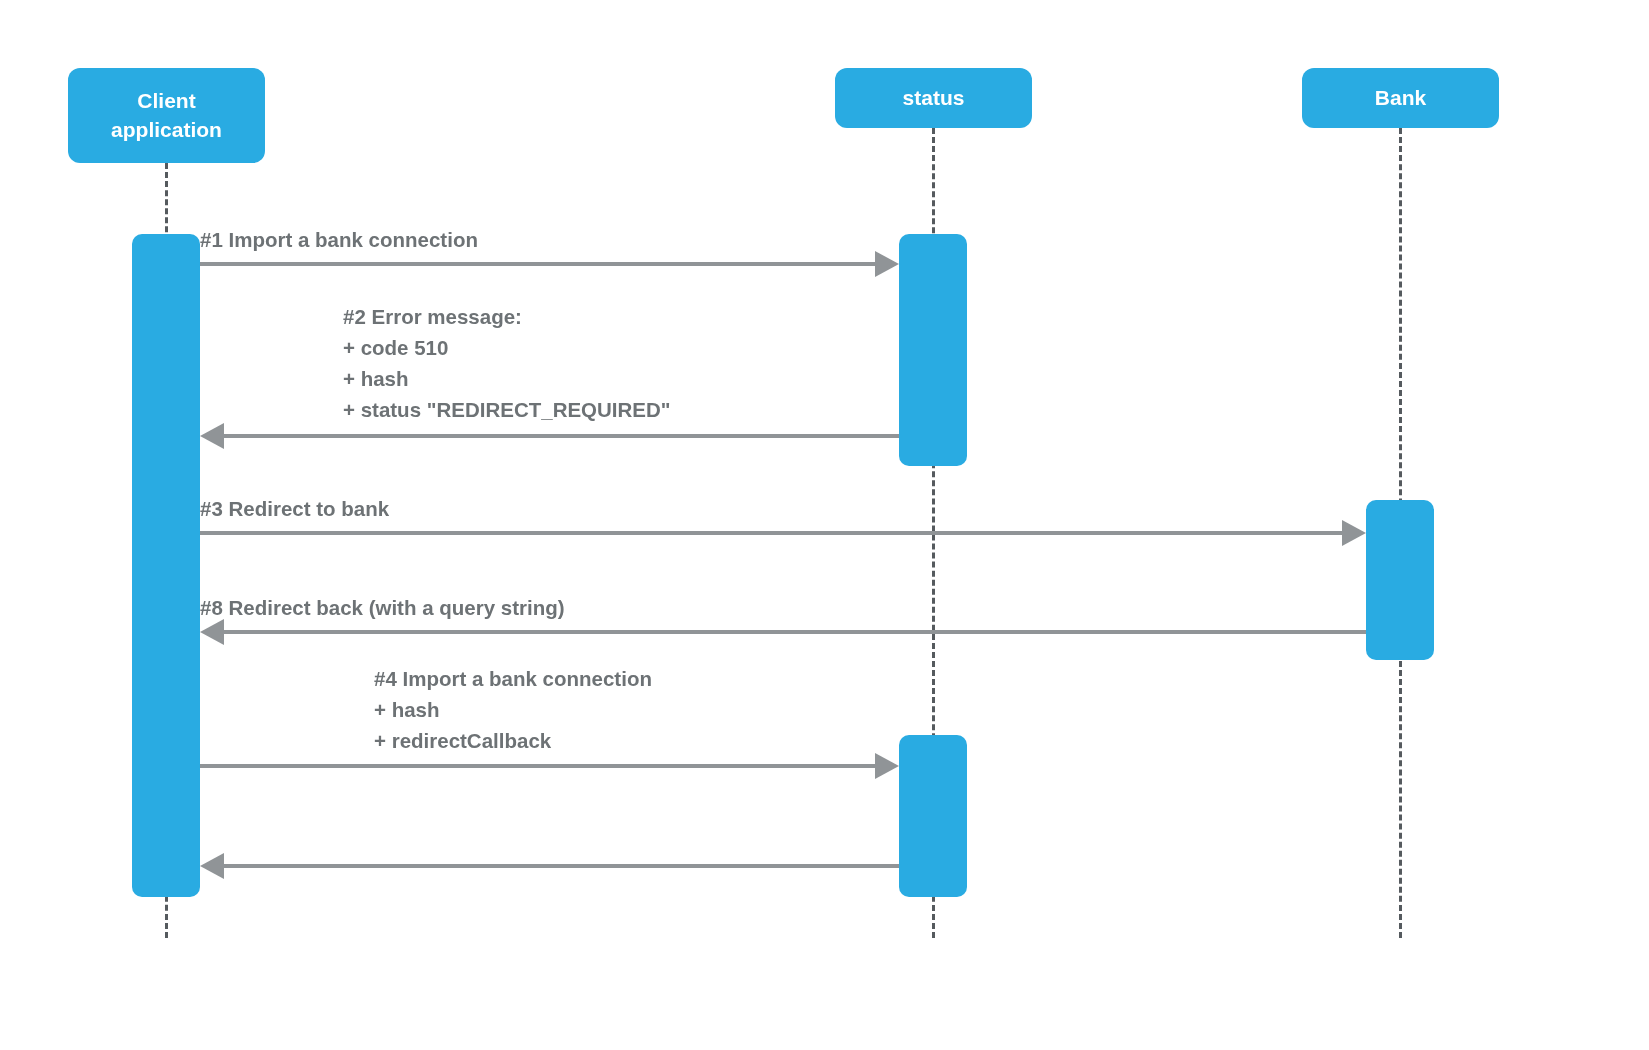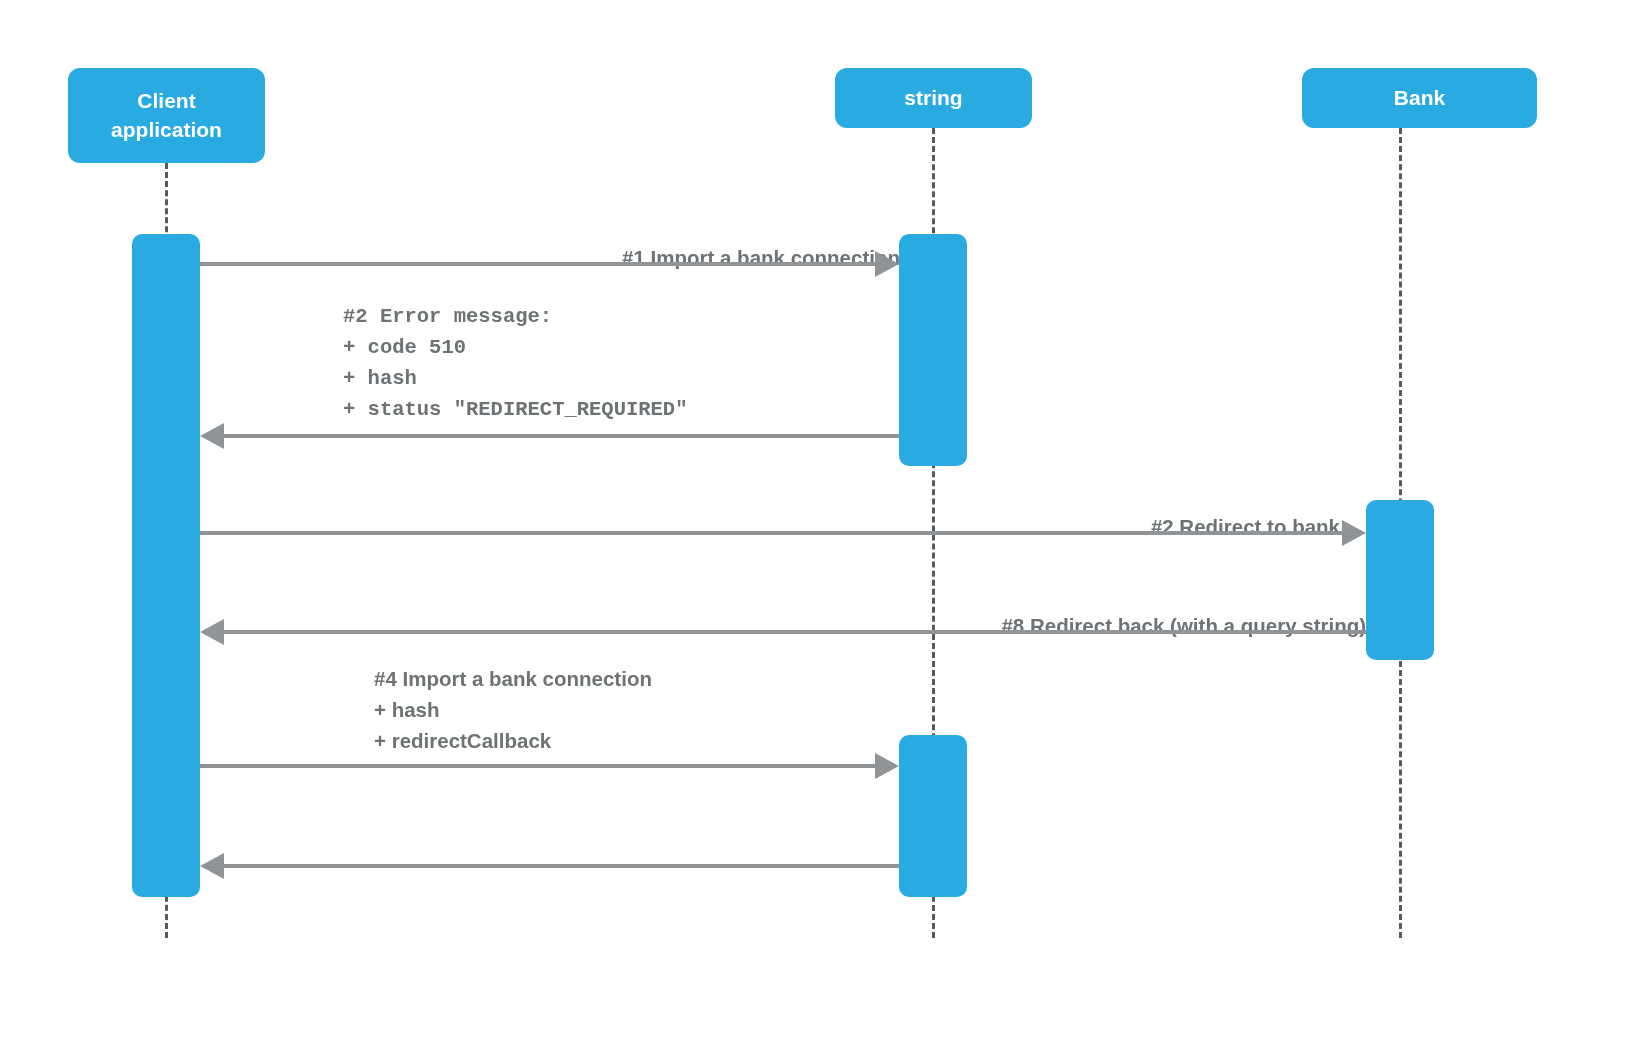--- a/index.html
+++ b/index.html
@@ -64,22 +64,21 @@
   }
   .msg-label {
     position: absolute;
     color: #6d7275;
     font-weight: bold;
     font-size: 20.5px;
     line-height: 31px;
     white-space: pre-line;
   }
   .msg-label.center {
-    text-align: right;
-    margin-top: 18px;
+    text-align: left;
   }
   .msg-label.left {
     text-align: left;
   }
 </style>
 </head>
 <body>
 
 <div id="canvas">
 
@@ -87,35 +86,35 @@
   <div class="lifeline" style="left:932px; top:128px; height:810px;"></div>
   <div class="lifeline" style="left:1399px; top:128px; height:810px;"></div>
 
   <div class="activation" style="left:132px; top:234px; width:68px; height:663px;"></div>
   <div class="activation" style="left:899px; top:234px; width:68px; height:232px;"></div>
   <div class="activation" style="left:1366px; top:500px; width:68px; height:160px;"></div>
   <div class="activation" style="left:899px; top:735px; width:68px; height:162px;"></div>
 
   <div class="actor-box" style="left:68px; top:68px; width:197px; height:95px;">Client
 application</div>
-  <div class="actor-box" style="left:835px; top:68px; width:197px; height:60px;">string</div>
-  <div class="actor-box" style="left:1302px; top:68px; width:235px; height:60px;">Bank</div>
+  <div class="actor-box" style="left:835px; top:68px; width:197px; height:60px;">status</div>
+  <div class="actor-box" style="left:1302px; top:68px; width:197px; height:60px;">Bank</div>
 
   <div class="msg-label center" style="left:200px; top:224px; width:700px;">#1 Import a bank connection</div>
   <div class="msg-line" style="left:200px; top:262px; width:675px;"></div>
   <div class="arrow-head arrow-right" style="left:875px; top:251px;"></div>
 
-  <div class="msg-label left" style="left:343px; top:301px; width:640px;font-family:Liberation Mono, monospace;">#2 Error message:
+  <div class="msg-label left" style="left:343px; top:301px; width:640px;">#2 Error message:
 + code 510
 + hash
 + status "REDIRECT_REQUIRED"</div>
   <div class="msg-line" style="left:224px; top:434px; width:675px;"></div>
   <div class="arrow-head arrow-left" style="left:200px; top:423px;"></div>
 
-  <div class="msg-label center" style="left:200px; top:493px; width:1140px;">#2 Redirect to bank</div>
+  <div class="msg-label center" style="left:200px; top:493px; width:1140px;">#3 Redirect to bank</div>
   <div class="msg-line" style="left:200px; top:531px; width:1142px;"></div>
   <div class="arrow-head arrow-right" style="left:1342px; top:520px;"></div>
 
   <div class="msg-label center" style="left:200px; top:592px; width:1166px;">#8 Redirect back (with a query string)</div>
   <div class="msg-line" style="left:224px; top:630px; width:1142px;"></div>
   <div class="arrow-head arrow-left" style="left:200px; top:619px;"></div>
 
   <div class="msg-label left" style="left:374px; top:663px; width:600px;">#4 Import a bank connection
 + hash
 + redirectCallback</div>

